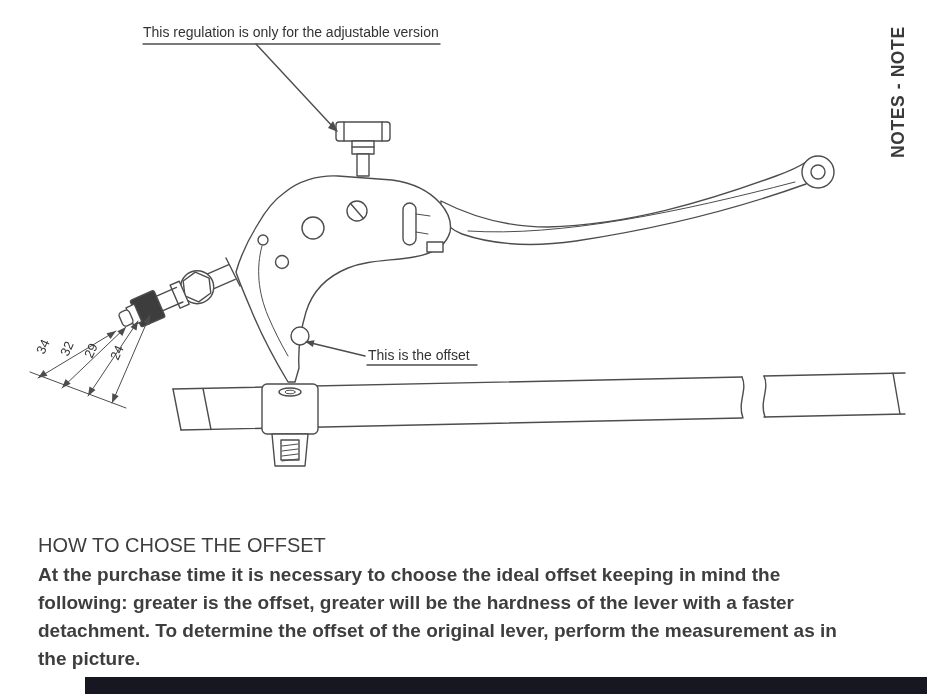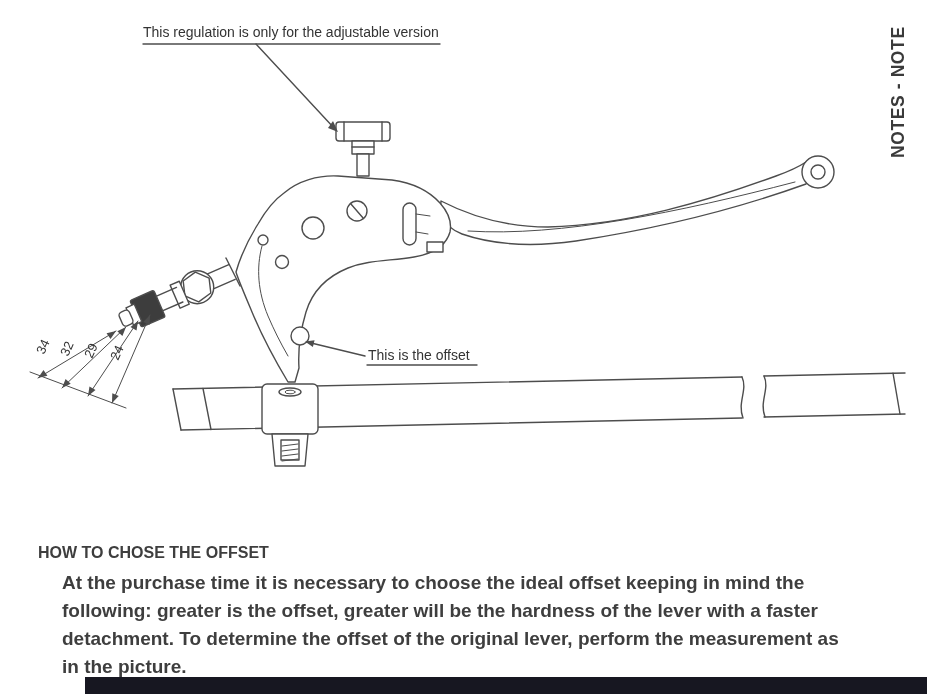--- a/index.html
+++ b/index.html
@@ -28,22 +28,22 @@
     position: absolute; top: 6px; right: 12px;
     height: 172px; width: 34px;
     display: flex; align-items: center; justify-content: center;
     writing-mode: vertical-rl; transform: rotate(180deg);
     font-weight: 700; font-size: 17.5px; letter-spacing: 0.6px;
     color: #3a3a3a; white-space: nowrap;
   }
 
   
   .content { position: absolute; left: 38px; top: 531px; width: 815px; color: #3e3e3e; }
-  .content h1 { font-size: 16px; font-weight: 700; line-height: 28px; margin-bottom: 2px; margin-top: 8px; }
-  .content p  { font-size: 19px; font-weight: 700; line-height: 28px; margin-left: 24px; }
+  .content h1 { font-size: 20px; font-weight: 400; line-height: 28px; margin-bottom: 2px; }
+  .content p  { font-size: 19px; font-weight: 700; line-height: 28px; }
 
   
   .footer-bar {
     position: absolute; left: 85px; right: 0; bottom: 0; height: 17px;
     background: var(--footer-bar, #171721);
   }
 </style>
 </head>
 <body>
 

